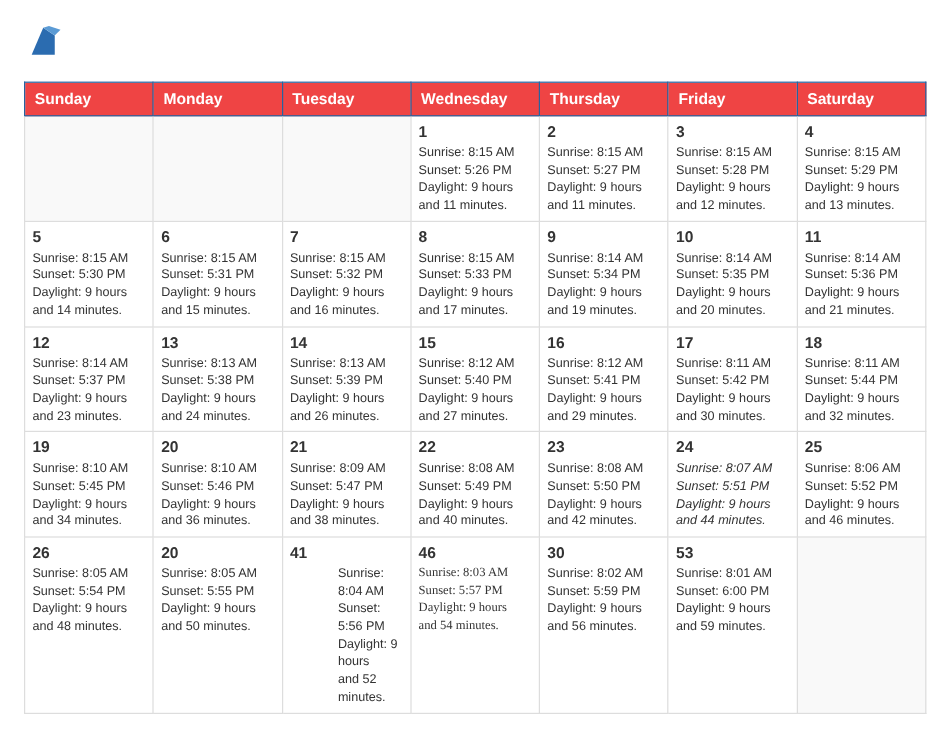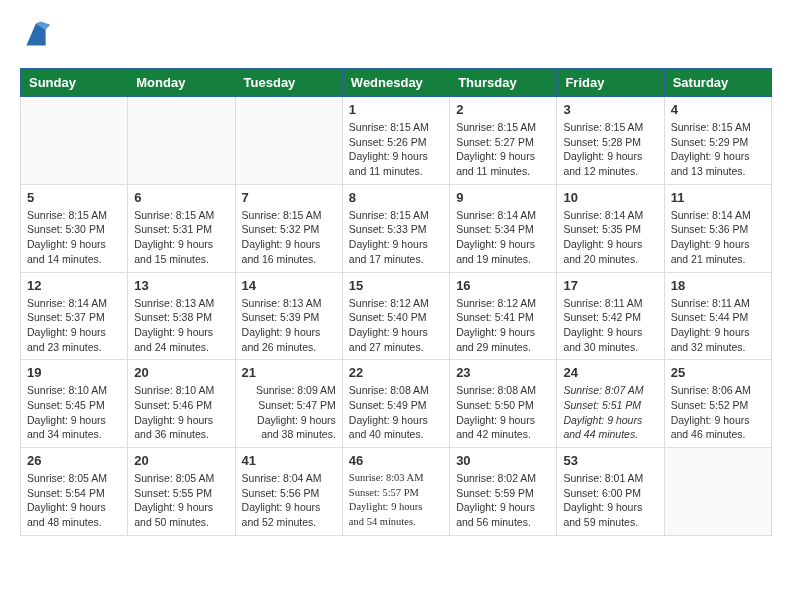--- a/index.html
+++ b/index.html
@@ -51,21 +51,21 @@
     .location {
       font-size: 15px;
       color: #555;
     }
     .calendar {
       width: 100%;
       border-collapse: collapse;
       border: 1px solid #ccc;
     }
     .calendar th {
-      background-color: #15803d;
+      background-color: #ef4444;
       color: white;
       text-align: left;
       padding: 6px 8px;
       font-size: 13px;
       border: 1px solid #2563a0;
     }
     .calendar td {
       vertical-align: top;
       padding: 5px 6px;
       border: 1px solid #ddd;
@@ -268,21 +268,21 @@
         </td>
         <td>
           <div class="day-number">20</div>
           <div class="day-info" style="white-space: pre-line;">Sunrise: 8:10 AM
 Sunset: 5:46 PM
 Daylight: 9 hours
 and 36 minutes.</div>
         </td>
         <td>
           <div class="day-number">21</div>
-          <div class="day-info" style="white-space: pre-line; text-align: right;">Sunrise: 8:09 AM
+          <div class="day-info" style="white-space: pre-line;">Sunrise: 8:09 AM
 Sunset: 5:47 PM
 Daylight: 9 hours
 and 38 minutes.</div>
         </td>
         <td>
           <div class="day-number">22</div>
           <div class="day-info" style="white-space: pre-line;">Sunrise: 8:08 AM
 Sunset: 5:49 PM
 Daylight: 9 hours
 and 40 minutes.</div>
@@ -319,21 +319,21 @@
         </td>
         <td>
           <div class="day-number">20</div>
           <div class="day-info" style="white-space: pre-line;">Sunrise: 8:05 AM
 Sunset: 5:55 PM
 Daylight: 9 hours
 and 50 minutes.</div>
         </td>
         <td>
           <div class="day-number">41</div>
-          <div class="day-info" style="white-space: pre-line;">Sunrise: 8:04 AM
+          <div class="day-info" style="white-space: pre-line; margin-left: 40px;">Sunrise: 8:04 AM
 Sunset: 5:56 PM
 Daylight: 9 hours
 and 52 minutes.</div>
         </td>
         <td>
           <div class="day-number">46</div>
           <div class="day-info" style="white-space: pre-line; font-family: Liberation Serif, serif;">Sunrise: 8:03 AM
 Sunset: 5:57 PM
 Daylight: 9 hours
 and 54 minutes.</div>

